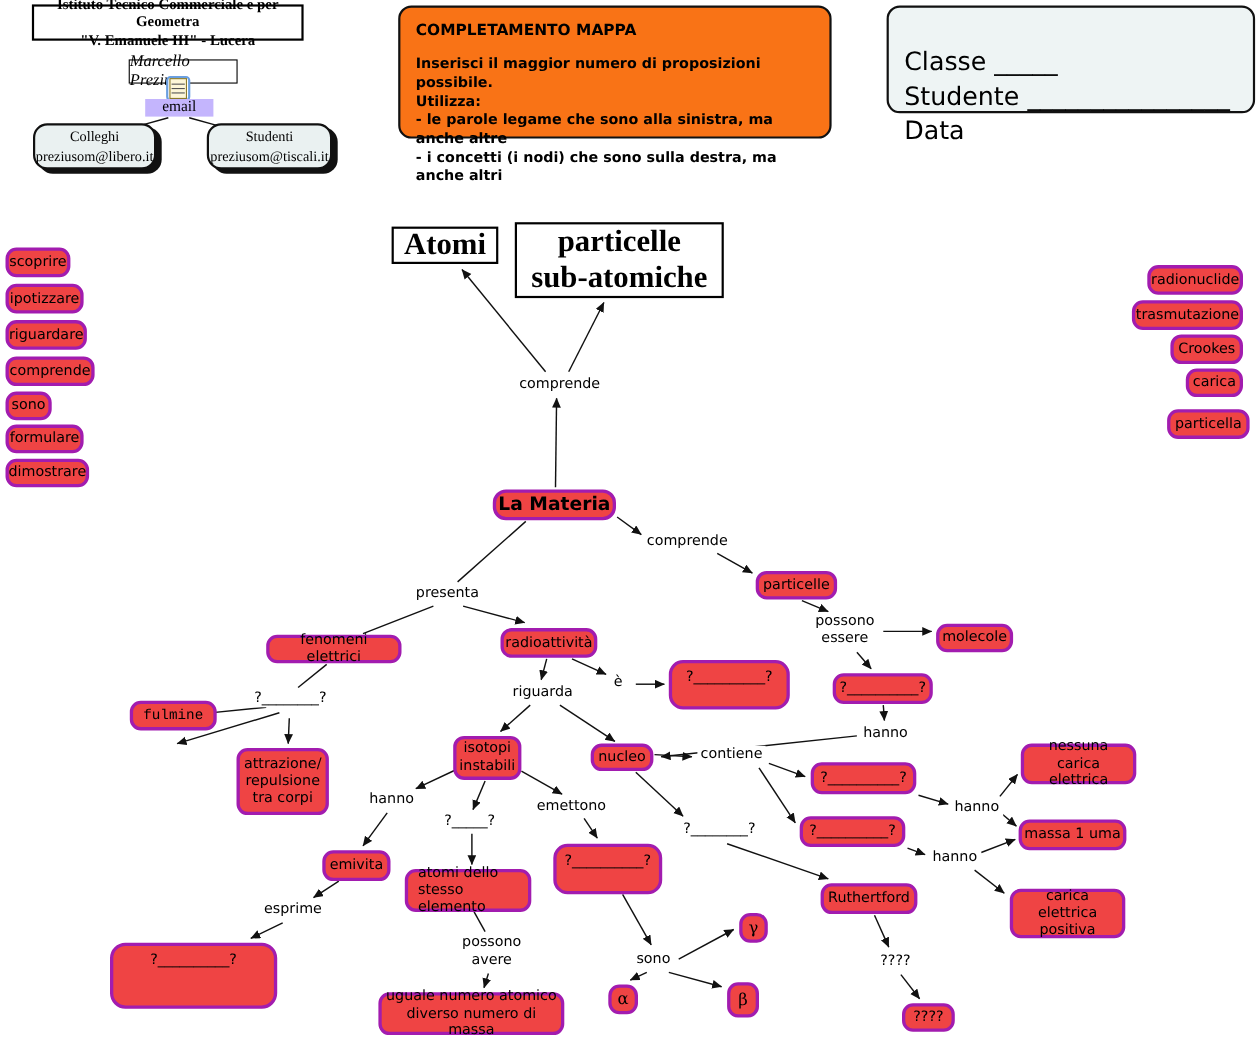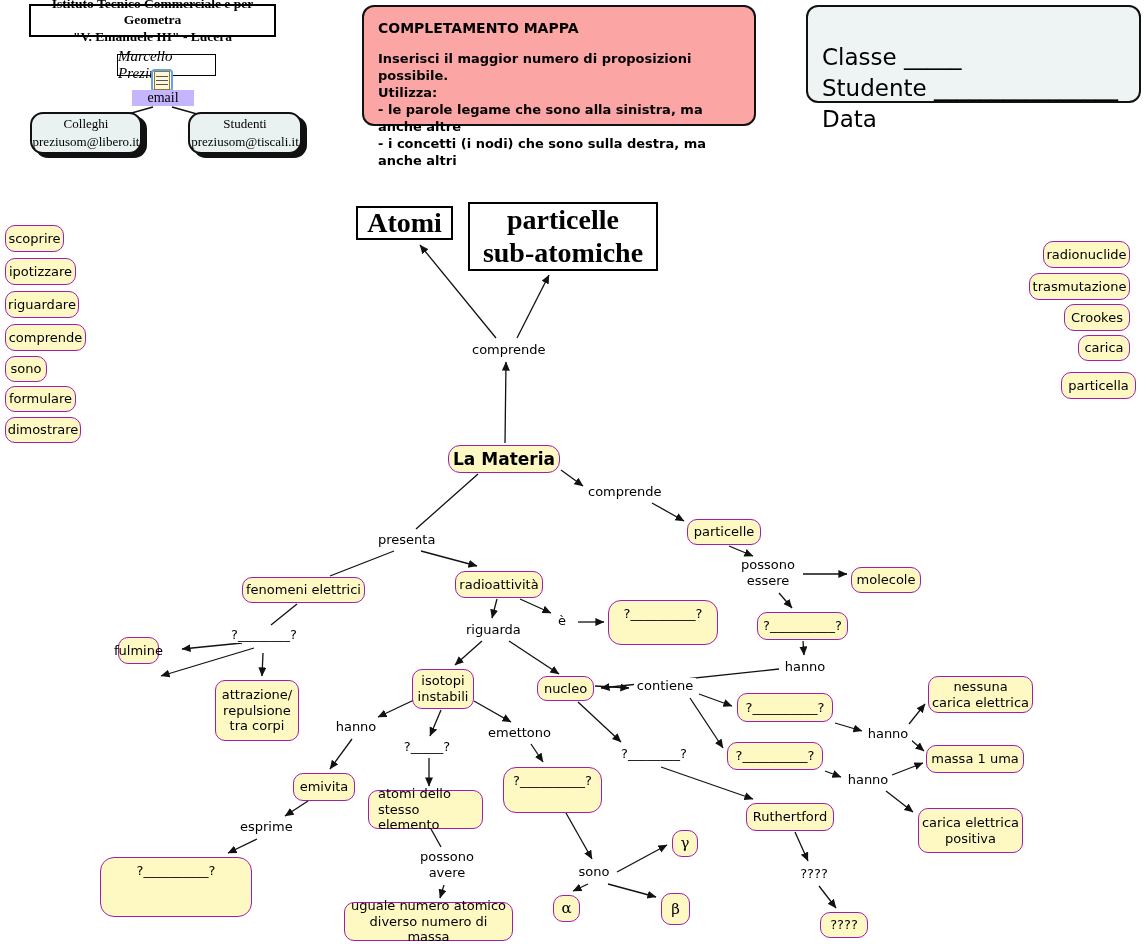--- a/index.html
+++ b/index.html
@@ -1,21 +1,21 @@
 <!DOCTYPE html>
 <html><head>
 <meta charset="utf-8">
 <style>
   html,body{margin:0;padding:0;background:#fff;}
   #canvas{position:relative;width:1144px;height:944px;background:#fff;overflow:hidden;
           font-family:"DejaVu Sans",sans-serif;color:#000;}
   #wires{position:absolute;left:0;top:0;width:1144px;height:944px;z-index:1;}
   .abs{position:absolute;box-sizing:border-box;z-index:2;}
   
-  .node{background:#fef9c3;border:1px solid #a21caf;border-radius:10px;
+  .node{background:#ef4444;border:3px solid #a21caf;border-radius:10px;
         font-size:13px;line-height:1.22;display:flex;align-items:center;justify-content:center;
         text-align:center;white-space:pre-line;padding:2px 2px;}
   .node.top{align-items:flex-start;padding-top:5px;}
   .node.leftal{justify-content:flex-start;text-align:left;padding-left:9px;}
   .node.bold{font-weight:bold;font-size:17px;}
   .node.greek{font-family:"DejaVu Serif",serif;font-size:15px;}
   
   .label{font-size:13px;line-height:1.25;background:#fff;text-align:center;white-space:pre-line;padding:0 2px;}
   
   .bigrect{background:#fff;border:2px solid #000;font-family:"Liberation Serif",serif;
@@ -24,21 +24,21 @@
   
   .inst{background:#fff;border:2px solid #000;font-family:"Liberation Serif",serif;font-weight:bold;
         font-size:13.5px;line-height:1.2;display:flex;flex-direction:column;align-items:center;
         justify-content:center;text-align:center;}
   .author{background:#fff;border:1px solid #000;font-family:"Liberation Serif",serif;font-style:italic;
           font-size:15px;display:flex;align-items:center;justify-content:center;}
   .serif-label{font-family:"Liberation Serif",serif;font-size:14px;background:#c4b5fd;text-align:center;}
   .contact{background:#eaf1f1;border:2px solid #111;border-radius:13px;box-shadow:5px 4px 0 #111;
            font-family:"Liberation Serif",serif;font-size:13px;line-height:1.35;display:flex;
            flex-direction:column;align-items:center;justify-content:center;text-align:center;}
-  .instr{background:#fca5a5;border:2px solid #111;border-radius:12px;padding:12px 14px;
+  .instr{background:#f97316;border:2px solid #111;border-radius:12px;padding:12px 14px;
          font-size:13px;font-weight:bold;line-height:1.3;}
   .instr .t{margin-bottom:14px;font-size:14px;}
   .instr .b{white-space:pre-line;}
   .formbox{background:#eef4f4;border:2px solid #111;border-radius:12px;padding:4px 14px;
            font-size:23px;line-height:1.35;white-space:pre-line;}
   
   .res-icon{background:#fff;border:2px solid #6a9fe0;border-radius:4px;display:flex;
             align-items:center;justify-content:center;}
   .res-icon .page{width:12px;height:15px;background:#fdf6d8;border:1px solid #8a7a2a;
             display:flex;flex-direction:column;justify-content:space-evenly;padding:1px;}
@@ -162,21 +162,21 @@
 
   <div class="abs bigrect" style="left:356px;top:206px;width:97px;height:34px;">Atomi</div>
   <div class="abs bigrect" style="left:468px;top:202px;width:190px;height:69px;">particelle
 sub-atomiche</div>
 
   <div class="abs node bold" style="left:448px;top:445px;width:112px;height:28px;border-radius:12px;">La Materia</div>
   <div class="abs node" style="left:687px;top:519px;width:74px;height:26px;">particelle</div>
   <div class="abs node" style="left:851px;top:567px;width:70px;height:26px;">molecole</div>
   <div class="abs node" style="left:242px;top:577px;width:123px;height:26px;">fenomeni elettrici</div>
   <div class="abs node" style="left:455px;top:571px;width:88px;height:27px;">radioattività</div>
-  <div class="abs node" style="left:118px;top:637px;width:41px;height:27px;">fulmine</div>
+  <div class="abs node" style="left:118px;top:637px;width:79px;height:27px;font-family:Liberation Mono, monospace;">fulmine</div>
   <div class="abs node" style="left:215px;top:680px;width:84px;height:61px;">attrazione/
 repulsione
 tra corpi</div>
   <div class="abs node" style="left:412px;top:669px;width:62px;height:40px;">isotopi
 instabili</div>
   <div class="abs node" style="left:537px;top:676px;width:57px;height:25px;">nucleo</div>
   <div class="abs node" style="left:293px;top:773px;width:62px;height:28px;">emivita</div>
   <div class="abs node leftal" style="left:368px;top:790px;width:115px;height:39px;">atomi dello
 stesso elemento</div>
   <div class="abs node" style="left:344px;top:902px;width:169px;height:39px;">uguale numero atomico

